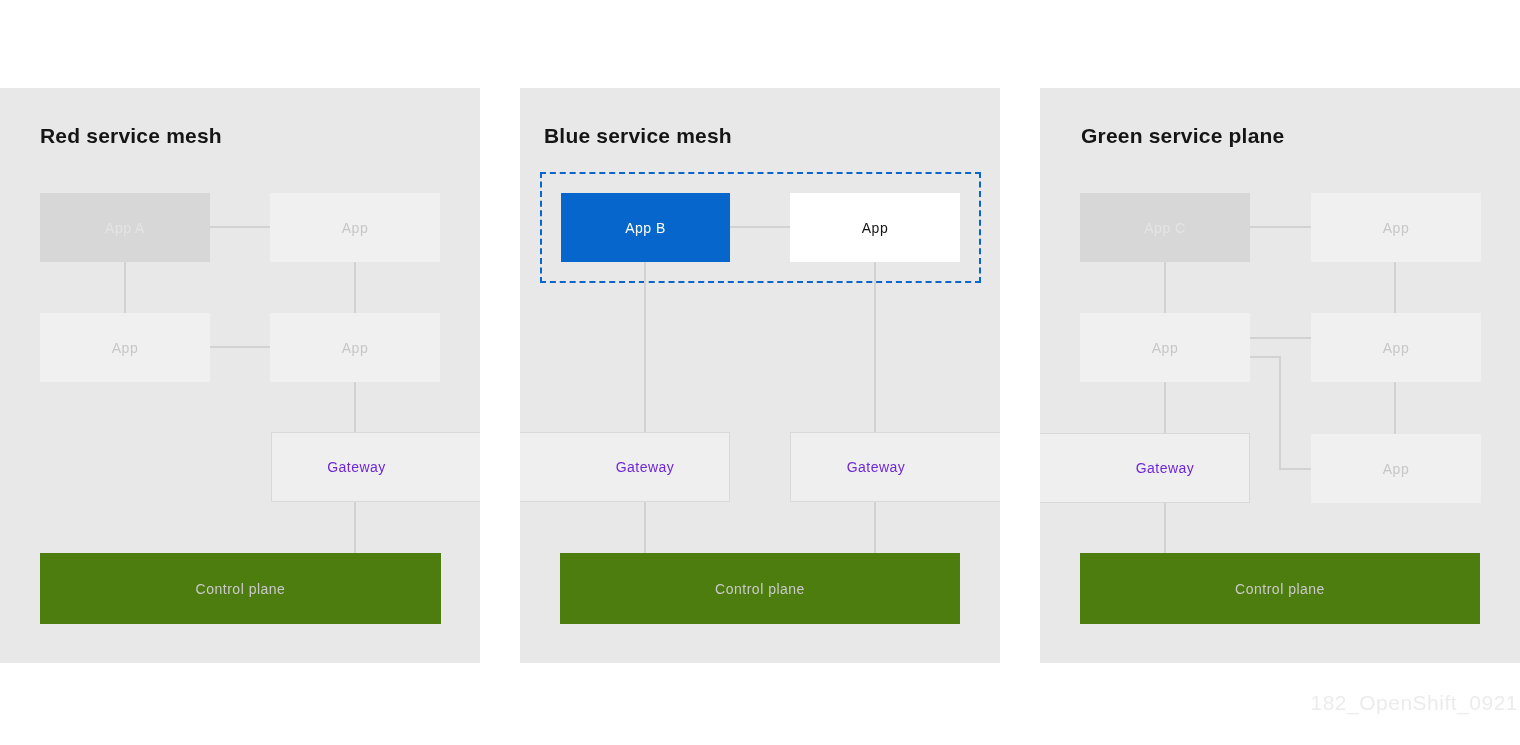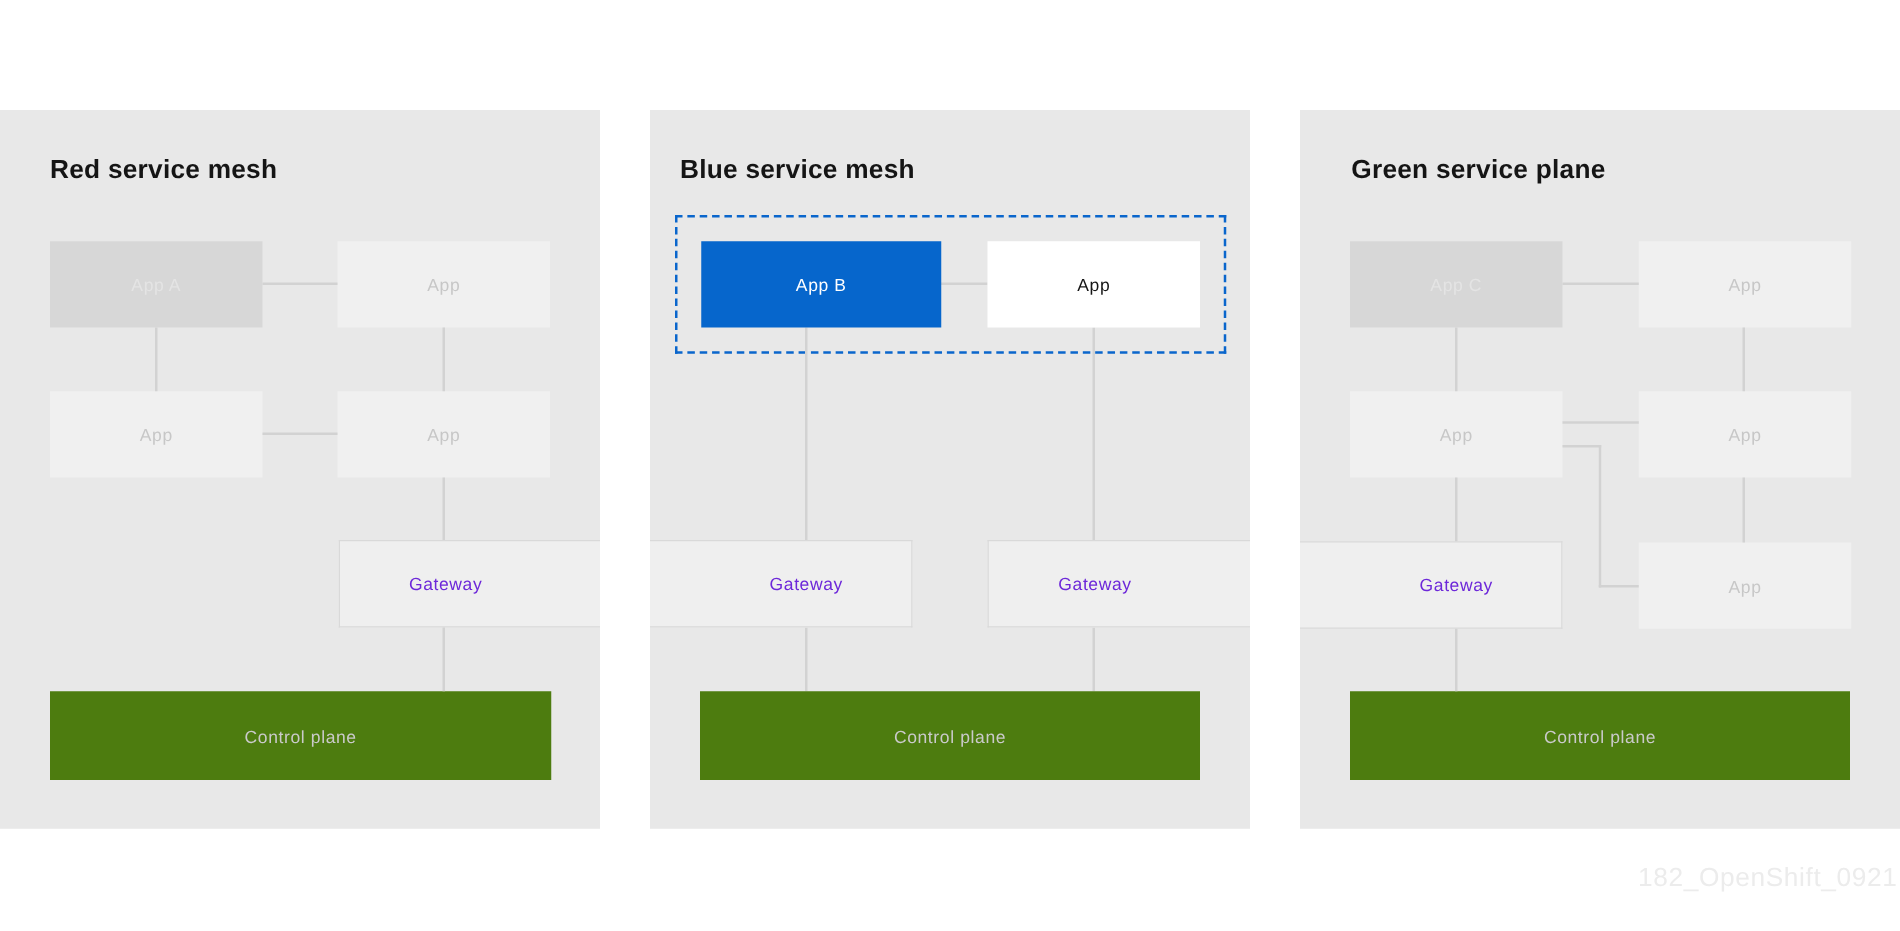--- a/index.html
+++ b/index.html
@@ -63,21 +63,21 @@
   <div class="mesh-title" style="left:544px;top:124px;">Blue service mesh</div>
 
   <div class="dashed-rect" style="left:540px;top:172px;width:441px;height:111px;"></div>
 
   <div class="line" style="left:730px;top:226px;width:60px;height:2px;"></div>
   <div class="line" style="left:644px;top:262px;width:2px;height:170px;"></div>
   <div class="line" style="left:874px;top:262px;width:2px;height:170px;"></div>
   <div class="line" style="left:644px;top:502px;width:2px;height:51px;"></div>
   <div class="line" style="left:874px;top:502px;width:2px;height:51px;"></div>
 
-  <div class="node primary" style="left:561px;top:193px;width:192px;height:69px;">App B</div>
+  <div class="node primary" style="left:561px;top:193px;width:169px;height:69px;">App B</div>
   <div class="node white" style="left:790px;top:193px;width:170px;height:69px;">App</div>
 
   <div class="node gateway cut-left" style="left:520px;top:432px;width:210px;height:70px;">
     <span class="gw-label" style="left:40px;width:170px;">Gateway</span>
   </div>
   <div class="node gateway cut-right" style="left:790px;top:432px;width:210px;height:70px;">
     <span class="gw-label" style="left:0;width:170px;">Gateway</span>
   </div>
   <div class="node control" style="left:560px;top:553px;width:400px;height:71px;">Control plane</div>
 

